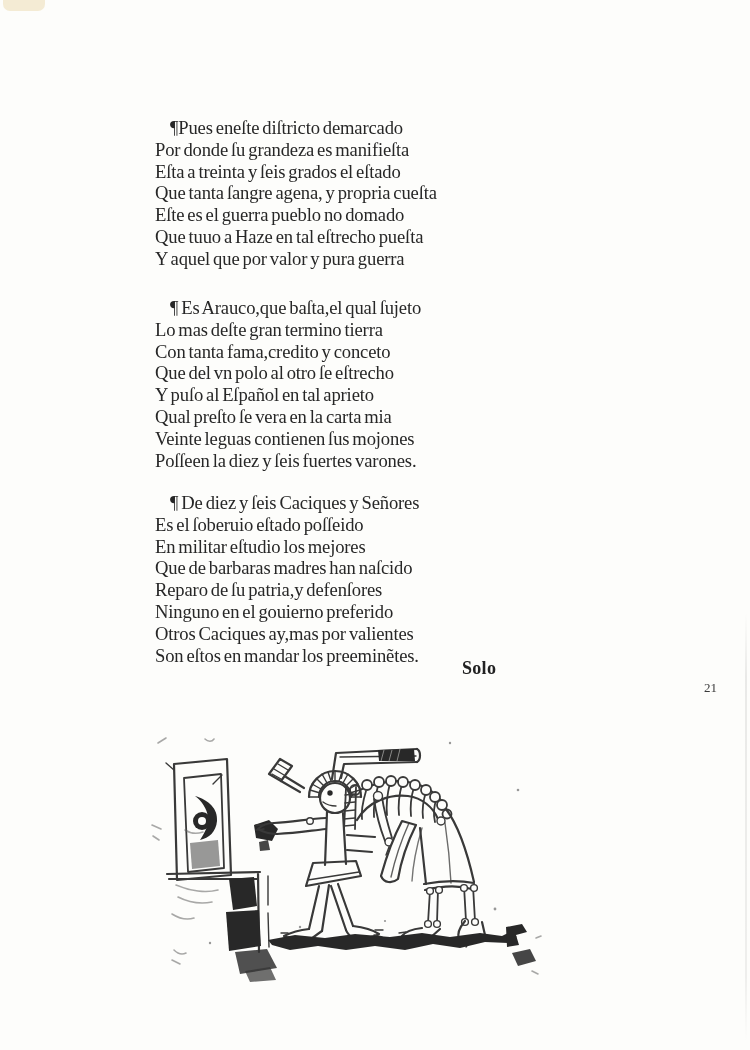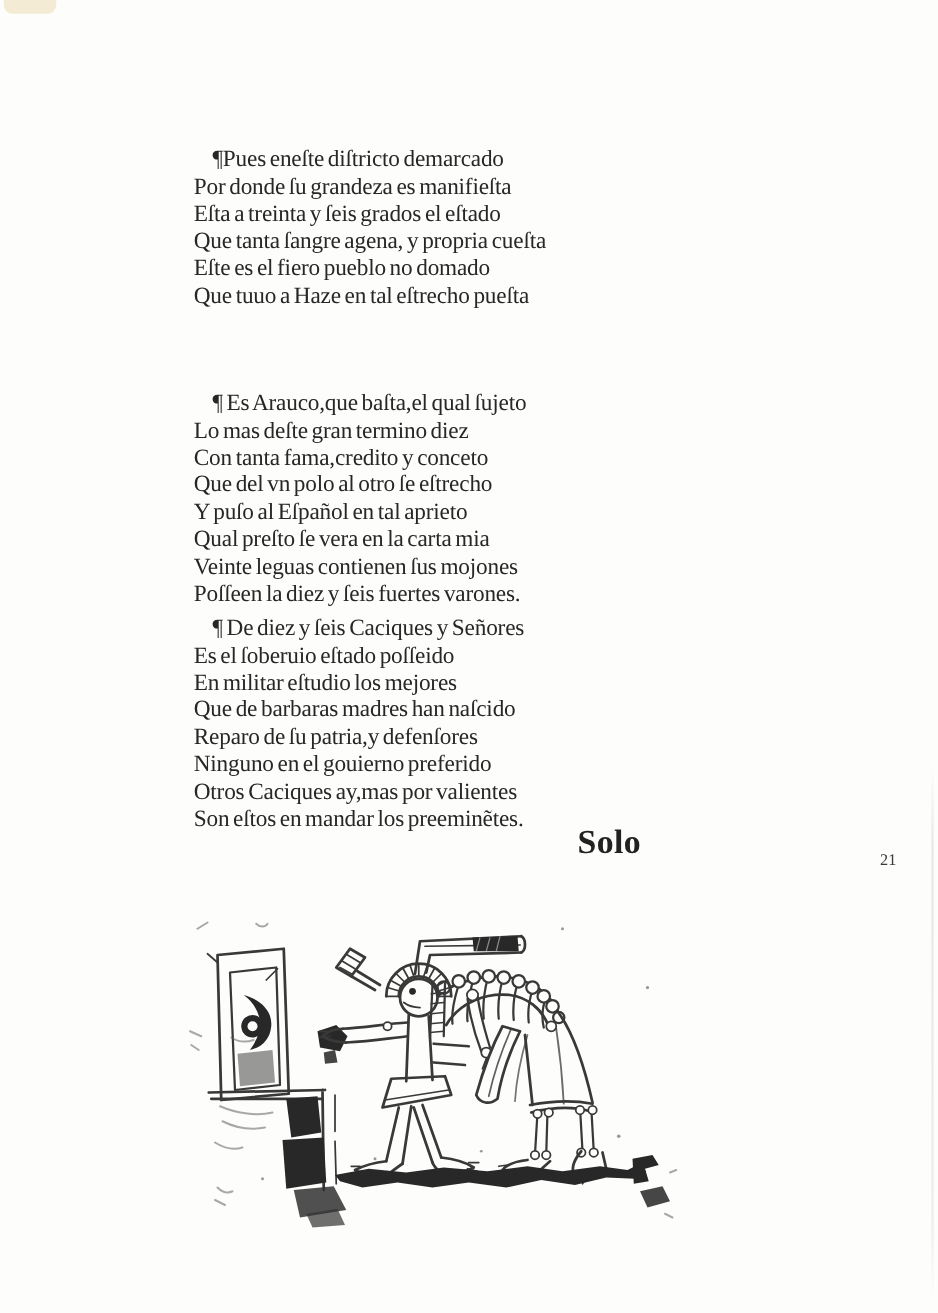--- a/index.html
+++ b/index.html
@@ -3,25 +3,25 @@
 <meta charset="utf-8">
 <style>
   html,body{margin:0;padding:0;background:#fdfdfb;}
   .page{position:relative;width:750px;height:1050px;background:#fdfdfb;overflow:hidden;
         font-family:"Liberation Serif","DejaVu Serif",serif;color:#262626;}
   .stain{position:absolute;left:3px;top:0;width:42px;height:11px;background:#f2e8cd;
          border-radius:0 0 7px 7px;opacity:.85;}
   .edge-line{position:absolute;right:3px;top:612px;width:2px;height:430px;
          background:linear-gradient(to bottom,rgba(0,0,0,0),rgba(0,0,0,0.08) 15%,rgba(0,0,0,0.06) 85%,rgba(0,0,0,0));}
   .stanza{position:absolute;left:155px;width:380px;}
-  .s1{top:117px}.s2{top:312px}.s3{top:492px}
+  .s1{top:117px}.s2{top:297px}.s3{top:492px}
   .stanza p{margin:0;font-size:18.6px;line-height:21.8px;letter-spacing:-0.15px;
             word-spacing:-1.5px;white-space:nowrap;color:#272727;}
   .stanza p:first-child{padding-left:15px;}
-  .catchword{position:absolute;left:462px;top:658px;font-size:27px;font-weight:700;
+  .catchword{position:absolute;left:462px;top:658px;font-size:18px;font-weight:700;
              letter-spacing:.3px;color:#222;}
   .pagenum{position:absolute;left:704px;top:680px;font-size:13px;color:#3a3a3a;}
   .illustration{position:absolute;left:150px;top:733px;width:395px;height:252px;margin:0;}
   .illustration svg{display:block;width:100%;height:100%;opacity:.94;}
   .ink{stroke:#2d2d2d;fill:none;stroke-width:2.2;stroke-linecap:round;stroke-linejoin:round;}
   .thin{stroke-width:1.4;}
   .mid{stroke-width:1.8;}
   .blk{fill:#1b1b1b;stroke:none;}
   .blk2{fill:#262626;stroke:none;}
   .pap{fill:#fdfdfb;}
@@ -34,27 +34,28 @@
 <div class="page">
 
   <div class="stain"></div>
   <div class="edge-line"></div>
 
   <section class="stanza s1">
     <p>¶Pues eneſte diſtricto demarcado</p>
     <p>Por donde ſu grandeza es manifieſta</p>
     <p>Eſta a treinta y ſeis grados el eſtado</p>
     <p>Que tanta ſangre agena, y propria cueſta</p>
-    <p>Eſte es el fiero pueblo no domado</p>
+    <p>Eſte es el guerra pueblo no domado</p>
     <p>Que tuuo a Haze en tal eſtrecho pueſta</p>
+    <p>Y aquel que por valor y pura guerra</p>
   </section>
 
   <section class="stanza s2">
     <p>¶ Es Arauco,que baſta,el qual ſujeto</p>
-    <p>Lo mas deſte gran termino diez</p>
+    <p>Lo mas deſte gran termino tierra</p>
     <p>Con tanta fama,credito y conceto</p>
     <p>Que del vn polo al otro ſe eſtrecho</p>
     <p>Y puſo al Eſpañol en tal aprieto</p>
     <p>Qual preſto ſe vera en la carta mia</p>
     <p>Veinte leguas contienen ſus mojones</p>
     <p>Poſſeen la diez y ſeis fuertes varones.</p>
   </section>
 
   <section class="stanza s3">
     <p>¶ De diez y ſeis Caciques y Señores</p>

